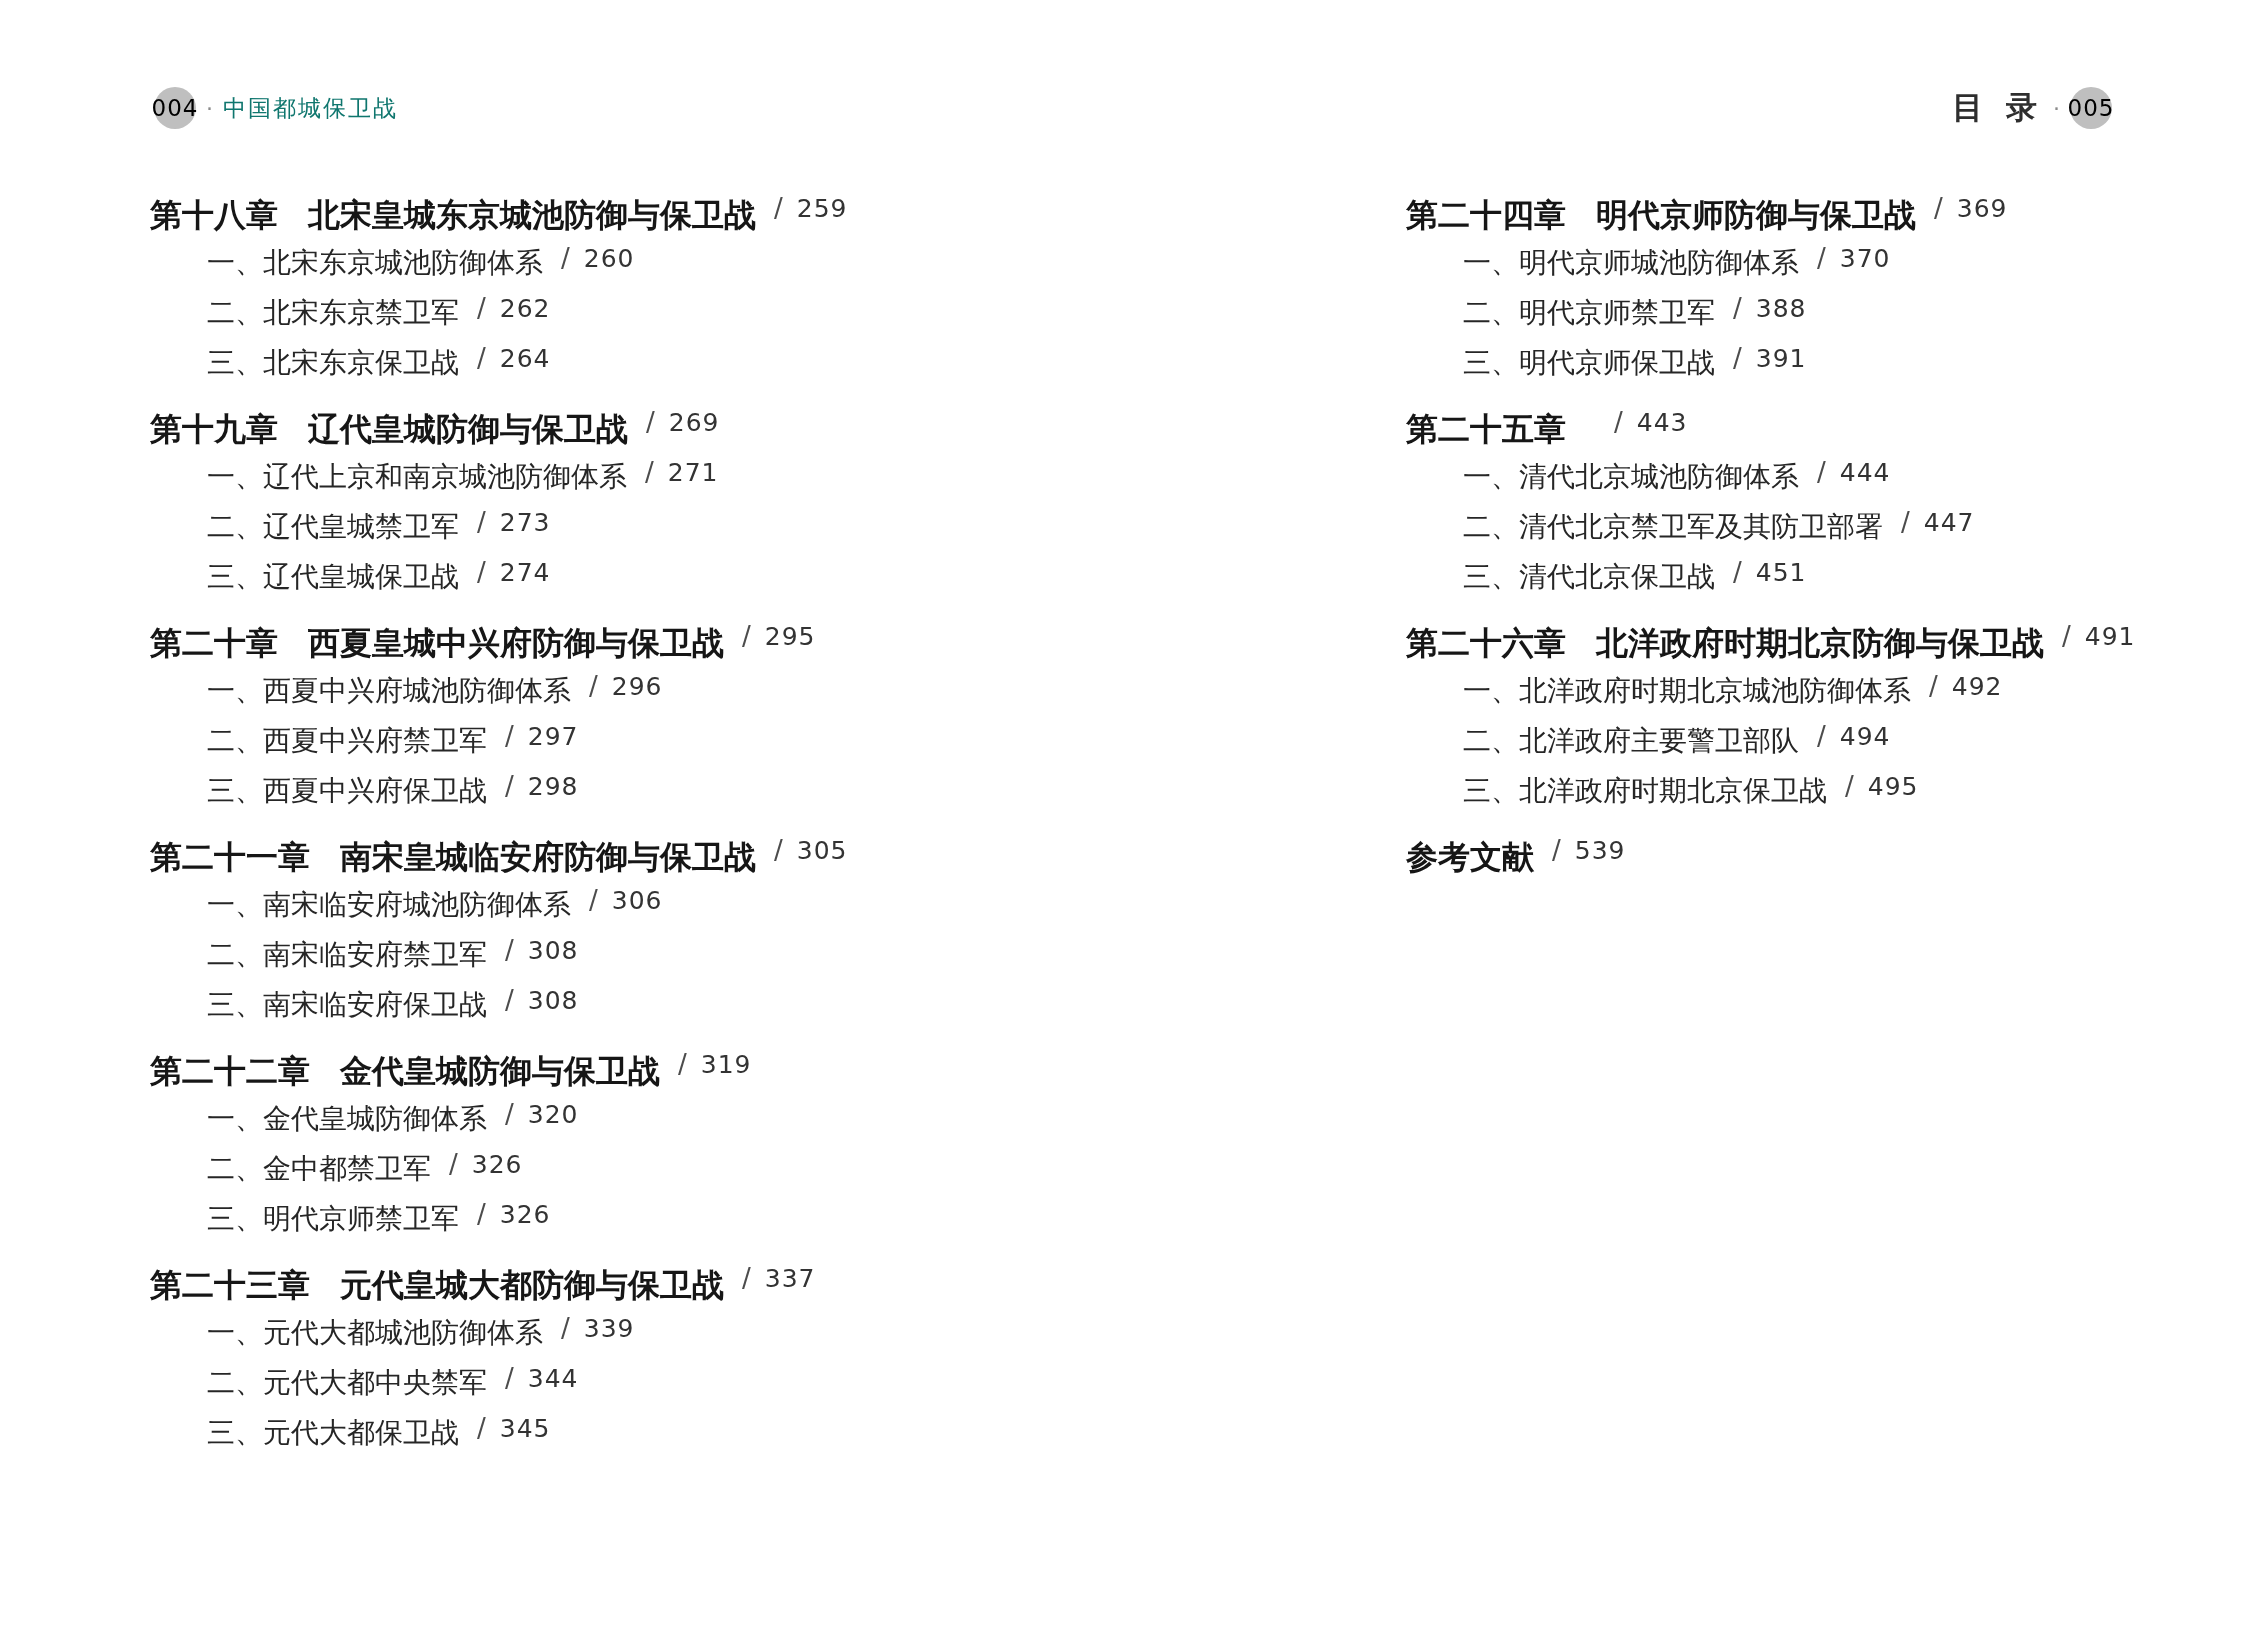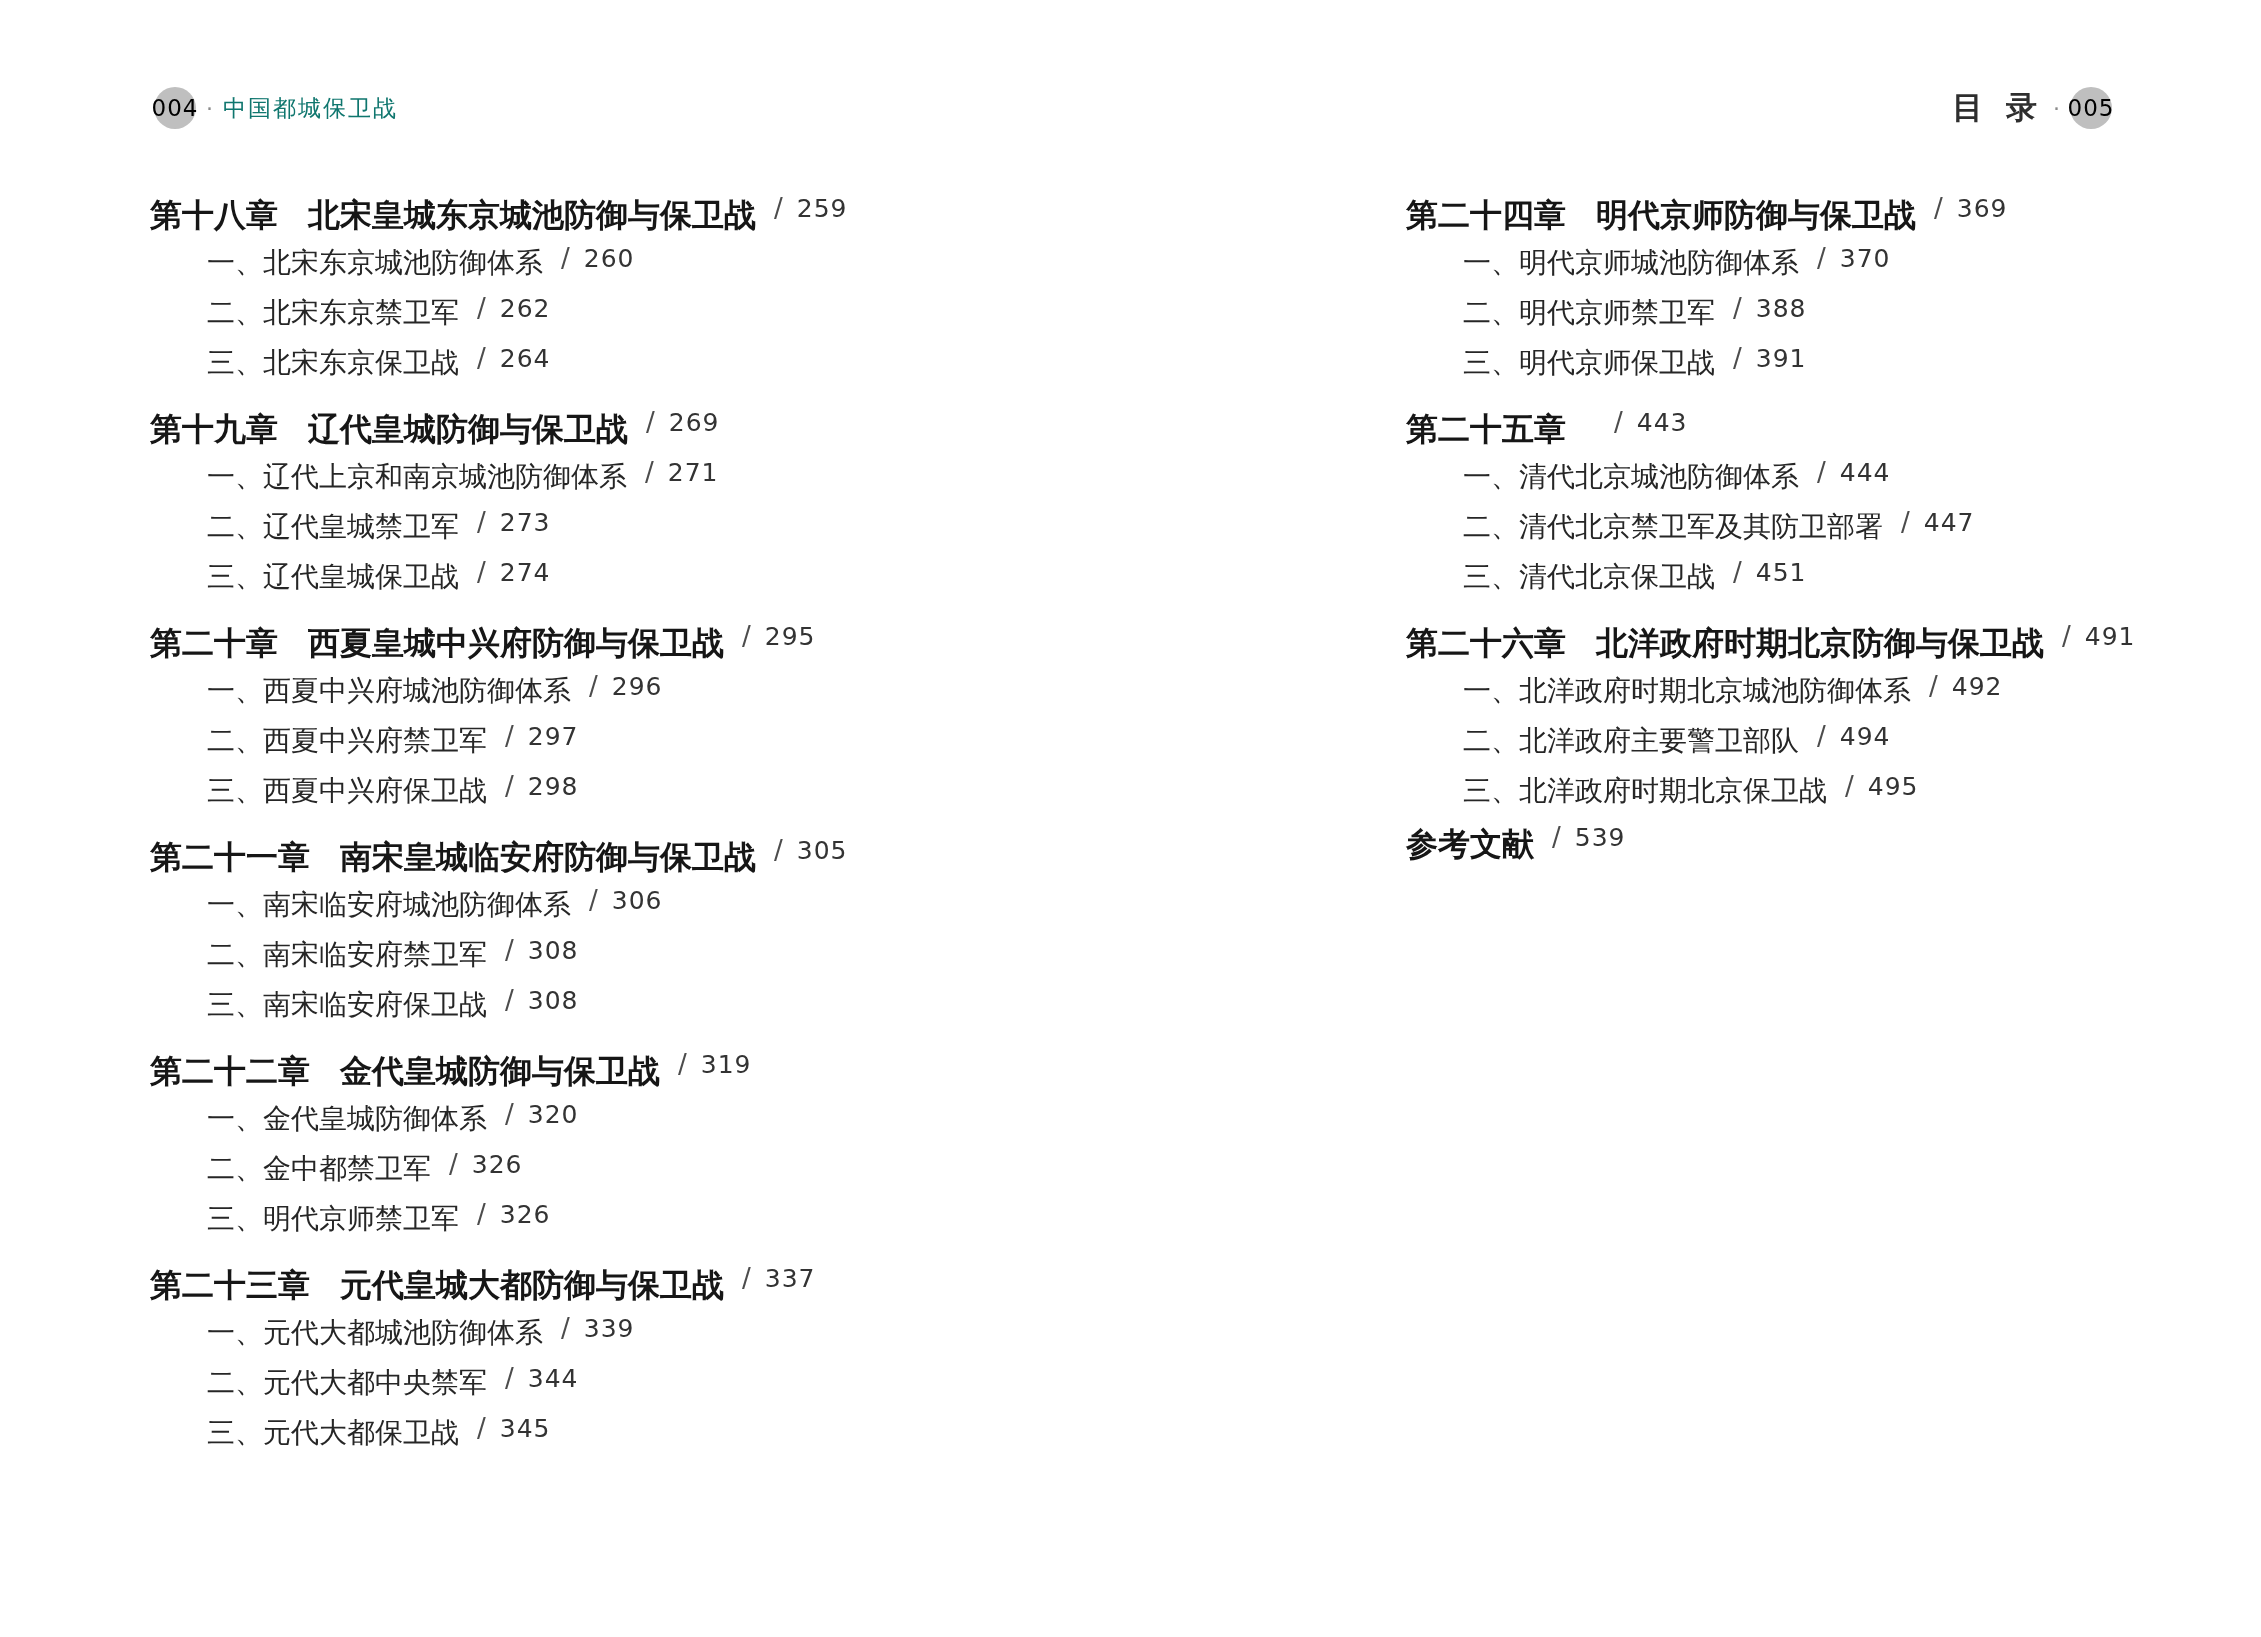--- a/index.html
+++ b/index.html
@@ -17,21 +17,21 @@
   
   .toc{position:absolute;top:180px;}
   .toc-left{left:150px;}
   .toc-right{left:1406px;}
   .line{height:50px;display:flex;white-space:nowrap;}
   .chapter{font-size:32px;font-weight:bold;color:#161616;margin-top:14px;}
   .ch-label{margin-right:30px;}
   .sub{font-size:28px;color:#262626;padding-left:57px;}
   .slash{font-weight:400;color:#4c4c4c;font-size:26px;margin:0 14px 0 18px;transform:translateY(-1px);}
   .pageno{font-weight:400;color:#333333;font-size:25px;letter-spacing:1px;}
-  .refs{font-size:32px;font-weight:bold;color:#161616;margin-top:1px;}
+  .refs{font-size:32px;font-weight:bold;color:#161616;margin-top:14px;}
 </style>
 </head>
 <body>
 
 <div class="sheet">
 
   <div class="hdr hdr-left">
     <span class="folio">004</span>
     <span class="hdr-dot">·</span>
     <span class="hdr-title">中国都城保卫战</span>

